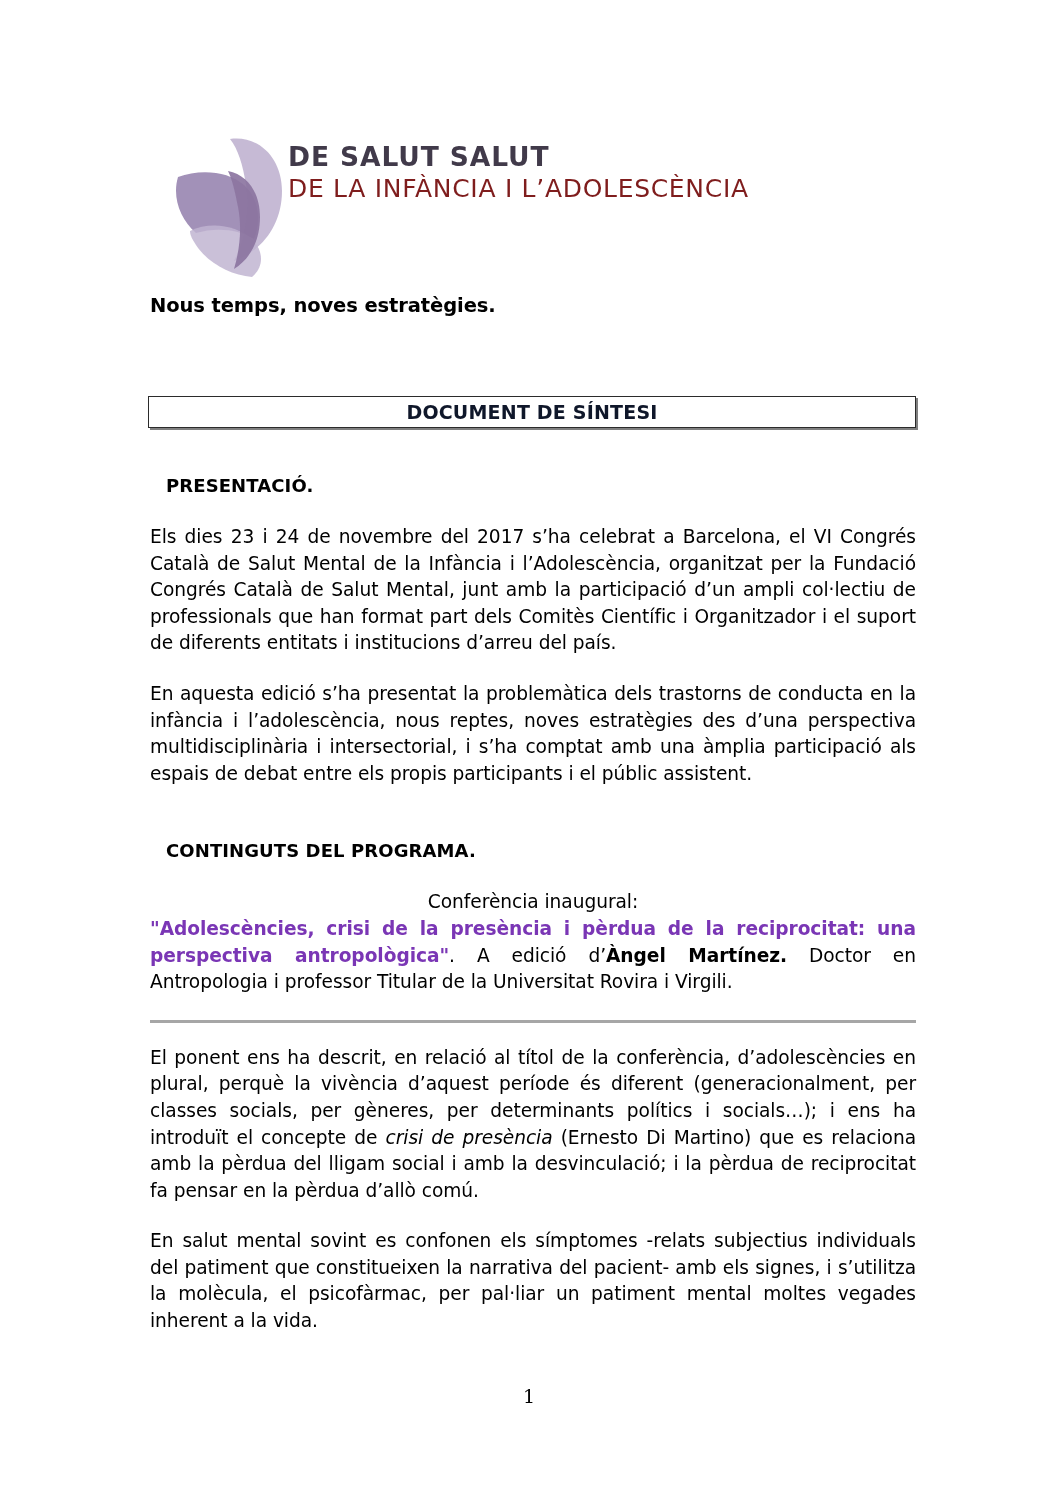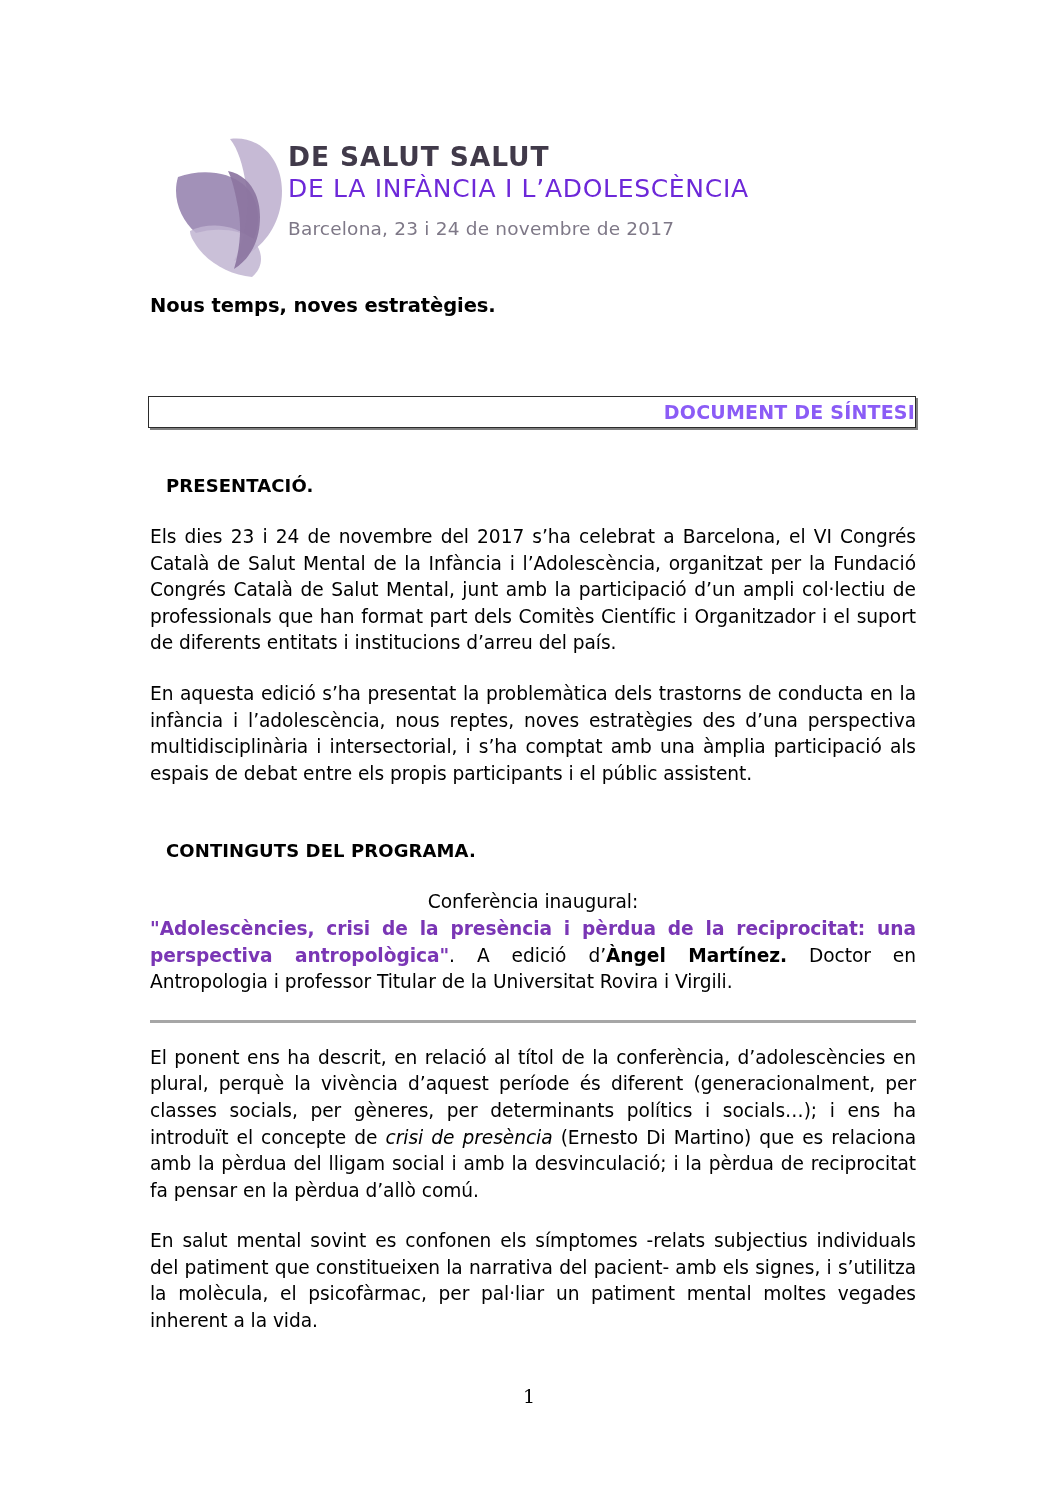--- a/index.html
+++ b/index.html
@@ -54,21 +54,21 @@
     letter-spacing: 0.9px;
     color: #413a4a;
     line-height: 31px;
     white-space: nowrap;
   }
   .logo-l3 {
     font-family: "DejaVu Sans", "Liberation Sans", sans-serif;
     font-weight: normal;
     font-size: 25px;
     letter-spacing: 0.7px;
-    color: #6d28d9;
+    color: #7f1d1d;
     line-height: 34px;
     white-space: nowrap;
   }
   .logo-l4 {
     font-family: "DejaVu Sans", "Liberation Sans", sans-serif;
     font-weight: normal;
     font-size: 18.5px;
     letter-spacing: 0.2px;
     color: #7e7887;
     line-height: 30px;
@@ -96,25 +96,25 @@
     top: 396px;
     width: 768px;
     height: 32px;
     border: 1px solid #2b2b2b;
     box-shadow: 2px 2px 0 0 #808080;
     background: #fff;
     box-sizing: border-box;
   }
   .synthesis-box .label {
     display: block;
-    text-align: right;
+    text-align: center;
     font-weight: bold;
     font-size: 19px;
     line-height: 30px;
-    color: #8b5cf6;
+    color: #0f172a;
     letter-spacing: 0.2px;
   }
 
   
   .content {
     position: absolute;
     left: 150px;
     top: 474px;
     width: 766px;
   }
@@ -179,21 +179,20 @@
 
           <path d="M22 98 C42 88 68 92 84 106 C96 118 96 134 84 144 C62 142 40 130 28 112 C24 106 22 102 22 98 Z" fill="#b8aacb" opacity="0.85"></path>
 
           <path d="M60 38 C80 42 92 60 92 84 C92 108 82 126 66 136 C72 116 74 94 70 74 C67 58 64 46 60 38 Z" fill="#7d6394" opacity="0.92"></path>
         </g>
       </svg>
     </div>
     <div class="logo-text">
       <div class="logo-l2">DE SALUT SALUT</div>
       <div class="logo-l3">DE LA INFÀNCIA I L’ADOLESCÈNCIA</div>
-      <div class="logo-l4">Barcelona, 23 i 24 de novembre de 2017</div>
     </div>
   </div>
 
   <div class="doc-title">
     <div>Nous temps, noves estratègies.</div>
   </div>
 
   <div class="synthesis-box">
     <span class="label">DOCUMENT DE SÍNTESI</span>
   </div>

